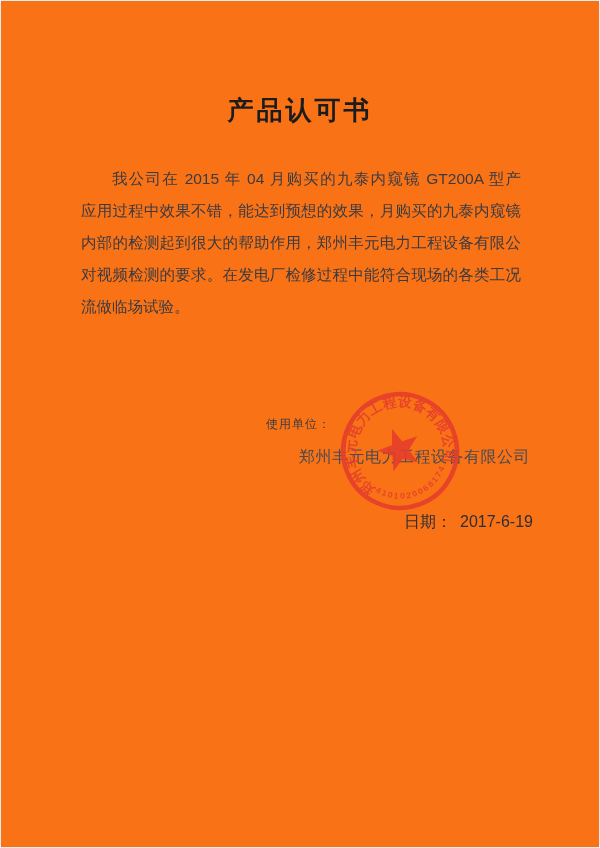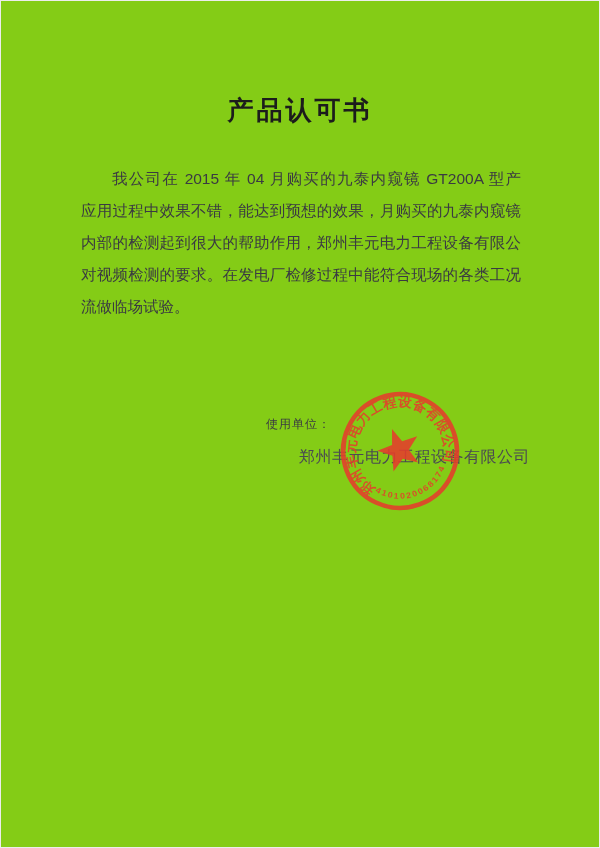--- a/index.html
+++ b/index.html
@@ -5,21 +5,21 @@
   html, body {
     margin: 0;
     padding: 0;
     background: #ffffff;
     font-family: "Liberation Sans", sans-serif;
   }
   .page {
     position: relative;
     width: 600px;
     height: 848px;
-    background: #84cc16;
+    background: #f97316;
     border: 1px solid #ececec;
     box-sizing: border-box;
     overflow: hidden;
   }
   .doc-title {
     position: absolute;
     top: 93px;
     left: 0;
     width: 100%;
     margin: 0;
@@ -121,14 +121,17 @@
       <polygon points="66,43 71.3,57.7 86.9,58.2 74.6,67.8 78.9,82.8 66,74 53.1,82.8 57.4,67.8 45.1,58.2 60.7,57.7" fill="#e53d2c"></polygon>
       <text font-size="13.5" font-weight="bold" letter-spacing="0.5" fill="#e53d2c">
         <textPath href="#seal-arc-top" startOffset="2" textLength="194" lengthAdjust="spacingAndGlyphs">郑州丰元电力工程设备有限公司</textPath>
       </text>
       <text font-size="8" font-weight="bold" letter-spacing="1.5" fill="#e53d2c">
         <textPath href="#seal-arc-bottom" startOffset="3" textLength="84" lengthAdjust="spacingAndGlyphs">4101020068174</textPath>
       </text>
     </g>
   </svg>
 
+  <div class="date-line">
+    <span>日期：</span><span class="date-value">2017-6-19</span>
+  </div>
 
 </div>
 
 </body></html>

